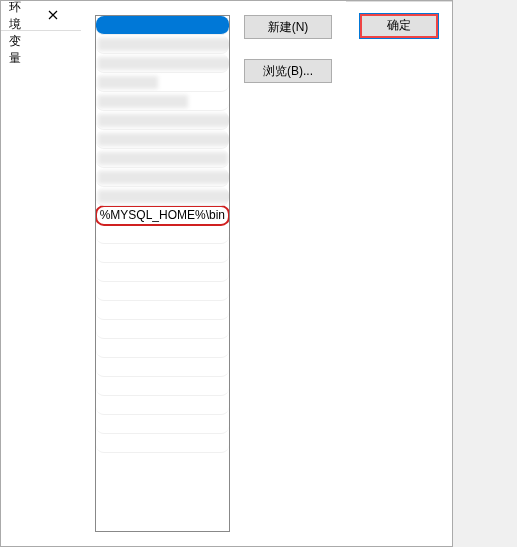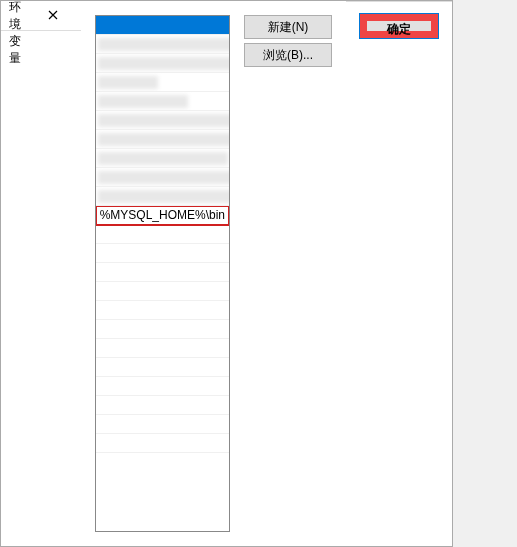--- a/index.html
+++ b/index.html
@@ -53,20 +53,21 @@
   position: relative;
 }
 .list-row {
   height: 19px;
   line-height: 19px;
   padding: 0 4px;
   border-bottom: 1px solid #f0f0f0;
   font-size: 12px;
   white-space: nowrap;
   overflow: hidden;
+  border-radius: 8px;
 }
 .list-row.selected {
   background: #0078d7;
   color: #fff;
 }
 .list-row.blurred {
   color: transparent;
   position: relative;
 }
 .list-row.blurred::after {
@@ -87,21 +88,21 @@
 .list-row.b8::after { width: 200px; }
 .list-row.highlighted {
   outline: 2px solid #d02020;
   outline-offset: -1px;
   background: #fff;
 }
 .button-column {
   width: 88px;
   display: flex;
   flex-direction: column;
-  gap: 4px;
+  gap: 20px;
 }
 .button-column .spacer { height: 30px; }
 .win-btn {
   height: 24px;
   border: 1px solid #adadad;
   background: #e1e1e1;
   font-size: 12px;
   font-family: inherit;
   cursor: pointer;
   padding: 0 4px;
@@ -113,23 +114,22 @@
   display: flex;
   justify-content: flex-end;
   align-items: center;
   gap: 8px;
   padding: 0 14px;
 }
 .footer .win-btn {
   width: 78px;
 }
 .footer .win-btn.primary {
-  border: 7px solid #ef4444;
+  border: 2px solid #ef4444;
   outline: 1px solid #0078d7;
-  font-weight: bold;
 }
 </style>
 </head>
 <body>
 
 <div class="dialog">
   <div class="titlebar">
     <div class="titlebar-title">编辑环境变量</div>
     <div class="close-btn">
       <span>

